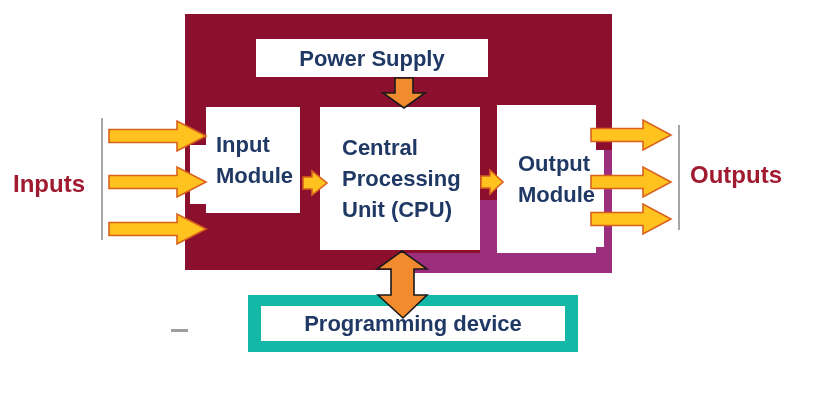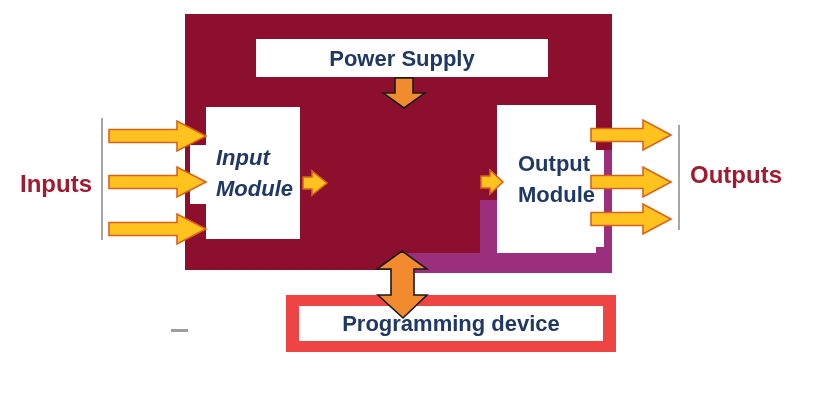--- a/index.html
+++ b/index.html
@@ -18,21 +18,21 @@
   }
   .center-text{align-items:center;text-align:center;}
   .side-label{
     color:#A01A30;font-weight:bold;font-size:24px;line-height:26px;
     white-space:nowrap;
   }
   .title{
     color:#1A1A1A;font-weight:bold;font-size:27px;text-align:center;
     white-space:nowrap;
   }
-  .prog-outer{background:#ef4444;margin-left:38px;}
+  .prog-outer{background:#14b8a6;}
   .prog-inner{
     position:absolute;left:13px;top:11px;right:13px;bottom:11px;
     background:#ffffff;display:flex;align-items:center;justify-content:center;
     color:#1F3864;font-weight:bold;font-size:22px;white-space:nowrap;
   }
   svg.arrow-layer{position:absolute;left:0;top:0;pointer-events:none;}
   .y-arrow{fill:#FFC21E;stroke:#D9611E;stroke-width:1.6;}
   .o-arrow{fill:#F28A2E;stroke:#1a1a1a;stroke-width:1.6;}
   .stray{background:#9E9E9E;}
 </style>
@@ -43,44 +43,49 @@
 
   <div class="abs gray-line" style="left:101px;top:118px;height:122px;"></div>
   <div class="abs gray-line" style="left:678px;top:125px;height:105px;"></div>
 
   <div class="abs maroon" style="left:185px;top:14px;width:427px;height:256px;"></div>
 
   <div class="abs magenta" style="left:480px;top:150px;width:132px;height:123px;"></div>
   <div class="abs magenta" style="left:405px;top:253px;width:207px;height:20px;"></div>
   <div class="abs maroon" style="left:478px;top:150px;width:22px;height:50px;"></div>
 
-  <div class="abs whitebox box-text center-text" style="left:256px;top:39px;width:292px;height:38px;">
+  <div class="abs whitebox box-text center-text" style="left:256px;top:39px;width:232px;height:38px;">
     <span>Power Supply</span>
   </div>
 
   <div class="abs whitebox" style="left:190px;top:145px;width:17px;height:59px;"></div>
-  <div class="abs whitebox box-text" style="left:206px;top:107px;width:94px;height:132px;padding-left:10px;box-sizing:border-box;font-style:italic;">
+  <div class="abs whitebox box-text" style="left:206px;top:107px;width:94px;height:106px;padding-left:10px;box-sizing:border-box;">
     <span>Input</span>
     <span>Module</span>
   </div>
 
+  <div class="abs whitebox box-text" style="left:320px;top:107px;width:160px;height:143px;padding-left:22px;box-sizing:border-box;">
+    <span>Central</span>
+    <span>Processing</span>
+    <span>Unit (CPU)</span>
+  </div>
 
   <div class="abs whitebox" style="left:595px;top:150px;width:9px;height:97px;"></div>
   <div class="abs whitebox box-text" style="left:497px;top:105px;width:99px;height:148px;padding-left:21px;box-sizing:border-box;">
     <span>Output</span>
     <span>Module</span>
   </div>
 
   <div class="abs prog-outer" style="left:248px;top:295px;width:330px;height:57px;">
     <div class="prog-inner">
       <span>Programming device</span>
     </div>
   </div>
 
-  <div class="abs side-label" style="left:20px;top:171px;">Inputs</div>
+  <div class="abs side-label" style="left:13px;top:171px;">Inputs</div>
   <div class="abs side-label" style="left:690px;top:162px;">Outputs</div>
 
   <div class="abs stray" style="left:171px;top:329px;width:17px;height:3px;"></div>
 
   <svg class="arrow-layer" width="840" height="412" viewBox="0 0 840 412">
 
     <polygon class="y-arrow" points="109,129.5 177,129.5 177,121 206,136 177,151 177,142.5 109,142.5"></polygon>
     <polygon class="y-arrow" points="109,175.5 177,175.5 177,167 206,182 177,197 177,188.5 109,188.5"></polygon>
     <polygon class="y-arrow" points="109,222.5 177,222.5 177,214 206,229 177,244 177,235.5 109,235.5"></polygon>
 

